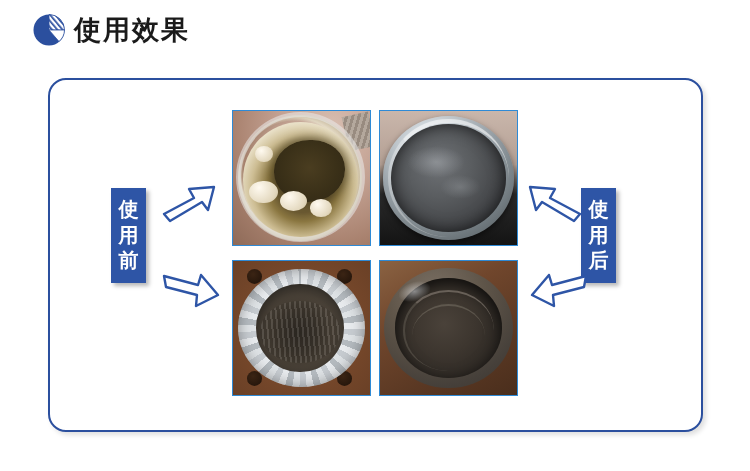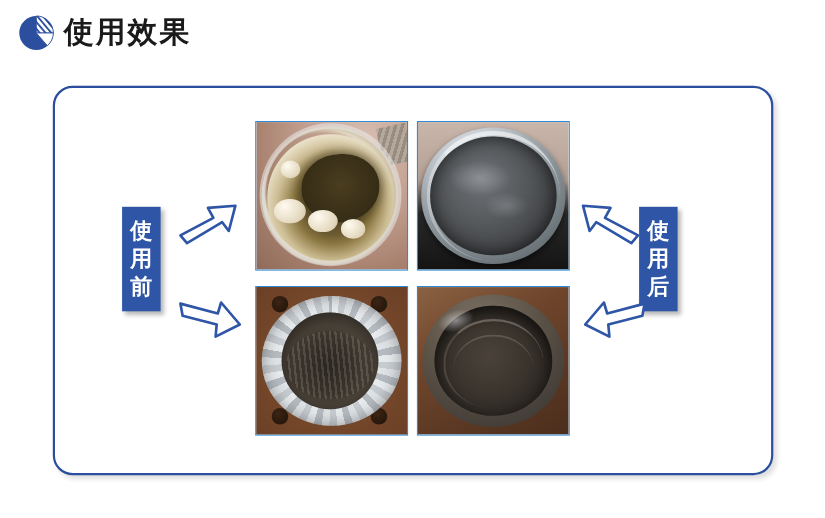--- a/index.html
+++ b/index.html
@@ -11,21 +11,21 @@
     width: 750px;
     height: 471px;
     position: relative;
     overflow: hidden;
     font-family: "DejaVu Sans", "Liberation Sans", sans-serif;
   }
 
   
   #header {
     position: absolute;
-    left: 0;
+    left: 16px;
     top: 0;
     width: 642px;
     height: 60px;
     text-decoration: underline;
   }
   #brand-icon {
     position: absolute;
     left: 14px;
     top: 11px;
     width: 38px;

